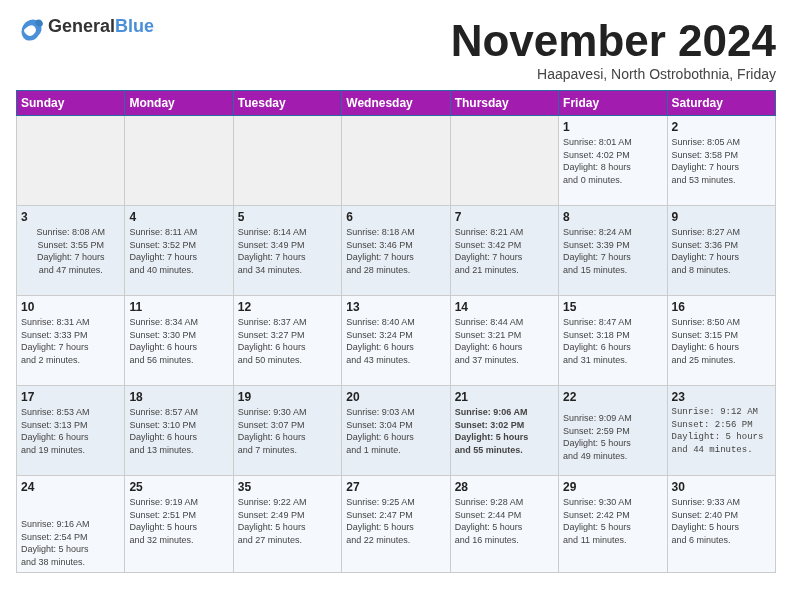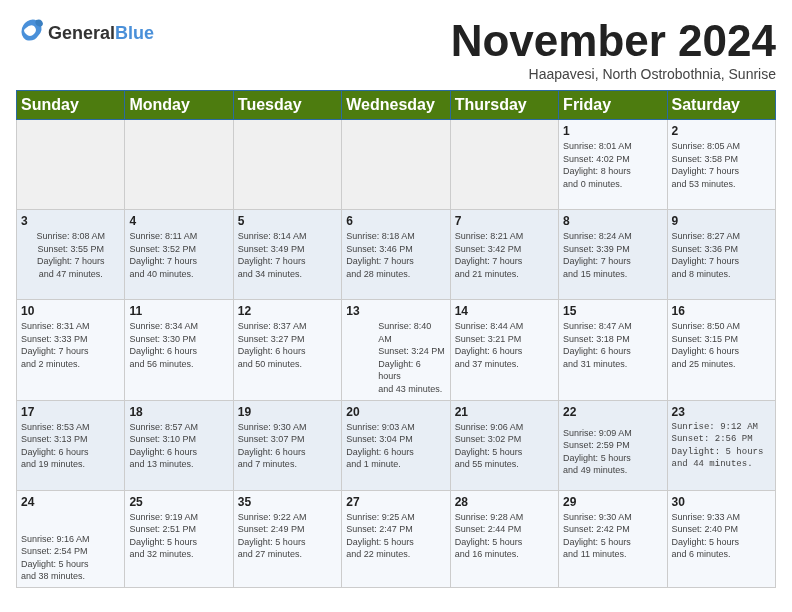--- a/index.html
+++ b/index.html
@@ -11,21 +11,21 @@
       padding: 16px;
     }
     .header-section {
       display: flex;
       align-items: flex-start;
       justify-content: space-between;
       margin-bottom: 8px;
     }
     .logo {
       display: flex;
-      align-items: flex-end;
+      align-items: flex-start;
       gap: 4px;
     }
     .logo-text-general {
       font-size: 18px;
       font-weight: bold;
       color: #333;
     }
     .logo-text-blue {
       font-size: 18px;
       font-weight: bold;
@@ -46,23 +46,23 @@
     .location-title {
       font-size: 14px;
       color: #444;
     }
     table {
       width: 100%;
       border-collapse: collapse;
       table-layout: fixed;
     }
     thead th {
-      background: #4d7c0f;
+      background: #a21caf;
       color: #fff;
-      font-size: 16px;
+      font-size: 12px;
       font-weight: bold;
       padding: 5px 4px;
       text-align: left;
       border: 1px solid #2a6aa0;
     }
     tbody tr {
       vertical-align: top;
     }
     tbody td {
       border: 1px solid #ccc;
@@ -103,21 +103,21 @@
       <path d="M14 4 Q20 2 24 8 Q28 14 22 20 Q18 26 10 24 Q4 20 6 12 Q8 6 14 4Z" fill="#4a90d9"></path>
       <path d="M10 12 Q14 8 18 10 Q22 14 18 18 Q14 22 10 18 Q6 14 10 12Z" fill="white"></path>
       <path d="M20 4 Q26 2 27 8 Q26 12 22 10 Q18 8 20 4Z" fill="#3a7fc1"></path>
     </svg>
     <div>
       <span class="logo-text-general">General</span><span class="logo-text-blue">Blue</span>
     </div>
   </div>
   <div class="title-section">
     <div class="month-title">November 2024</div>
-    <div class="location-title">Haapavesi, North Ostrobothnia, Sunrise</div>
+    <div class="location-title">Haapavesi, North Ostrobothnia, Friday</div>
   </div>
 </div>
 
 <table>
   <thead>
     <tr>
     <th>Sunday</th>
         <th>Monday</th>
         <th>Tuesday</th>
         <th>Wednesday</th>
@@ -216,21 +216,21 @@
         </td>
         <td>
           <span class="day-number">12</span>
           <div class="day-info" style="white-space: pre-line;">Sunrise: 8:37 AM
 Sunset: 3:27 PM
 Daylight: 6 hours
 and 50 minutes.</div>
         </td>
         <td>
           <span class="day-number">13</span>
-          <div class="day-info" style="white-space: pre-line; margin-left: 32px;">Sunrise: 8:40 AM
+          <div class="day-info" style="white-space: pre-line;">Sunrise: 8:40 AM
 Sunset: 3:24 PM
 Daylight: 6 hours
 and 43 minutes.</div>
         </td>
         <td>
           <span class="day-number">14</span>
           <div class="day-info" style="white-space: pre-line;">Sunrise: 8:44 AM
 Sunset: 3:21 PM
 Daylight: 6 hours
 and 37 minutes.</div>
@@ -274,21 +274,21 @@
         </td>
         <td>
           <span class="day-number">20</span>
           <div class="day-info" style="white-space: pre-line;">Sunrise: 9:03 AM
 Sunset: 3:04 PM
 Daylight: 6 hours
 and 1 minute.</div>
         </td>
         <td>
           <span class="day-number">21</span>
-          <div class="day-info" style="white-space: pre-line;">Sunrise: 9:06 AM
+          <div class="day-info" style="white-space: pre-line; font-weight: bold;">Sunrise: 9:06 AM
 Sunset: 3:02 PM
 Daylight: 5 hours
 and 55 minutes.</div>
         </td>
         <td>
           <span class="day-number">22</span>
           <div class="day-info" style="white-space: pre-line; margin-top: 8px;">Sunrise: 9:09 AM
 Sunset: 2:59 PM
 Daylight: 5 hours
 and 49 minutes.</div>

